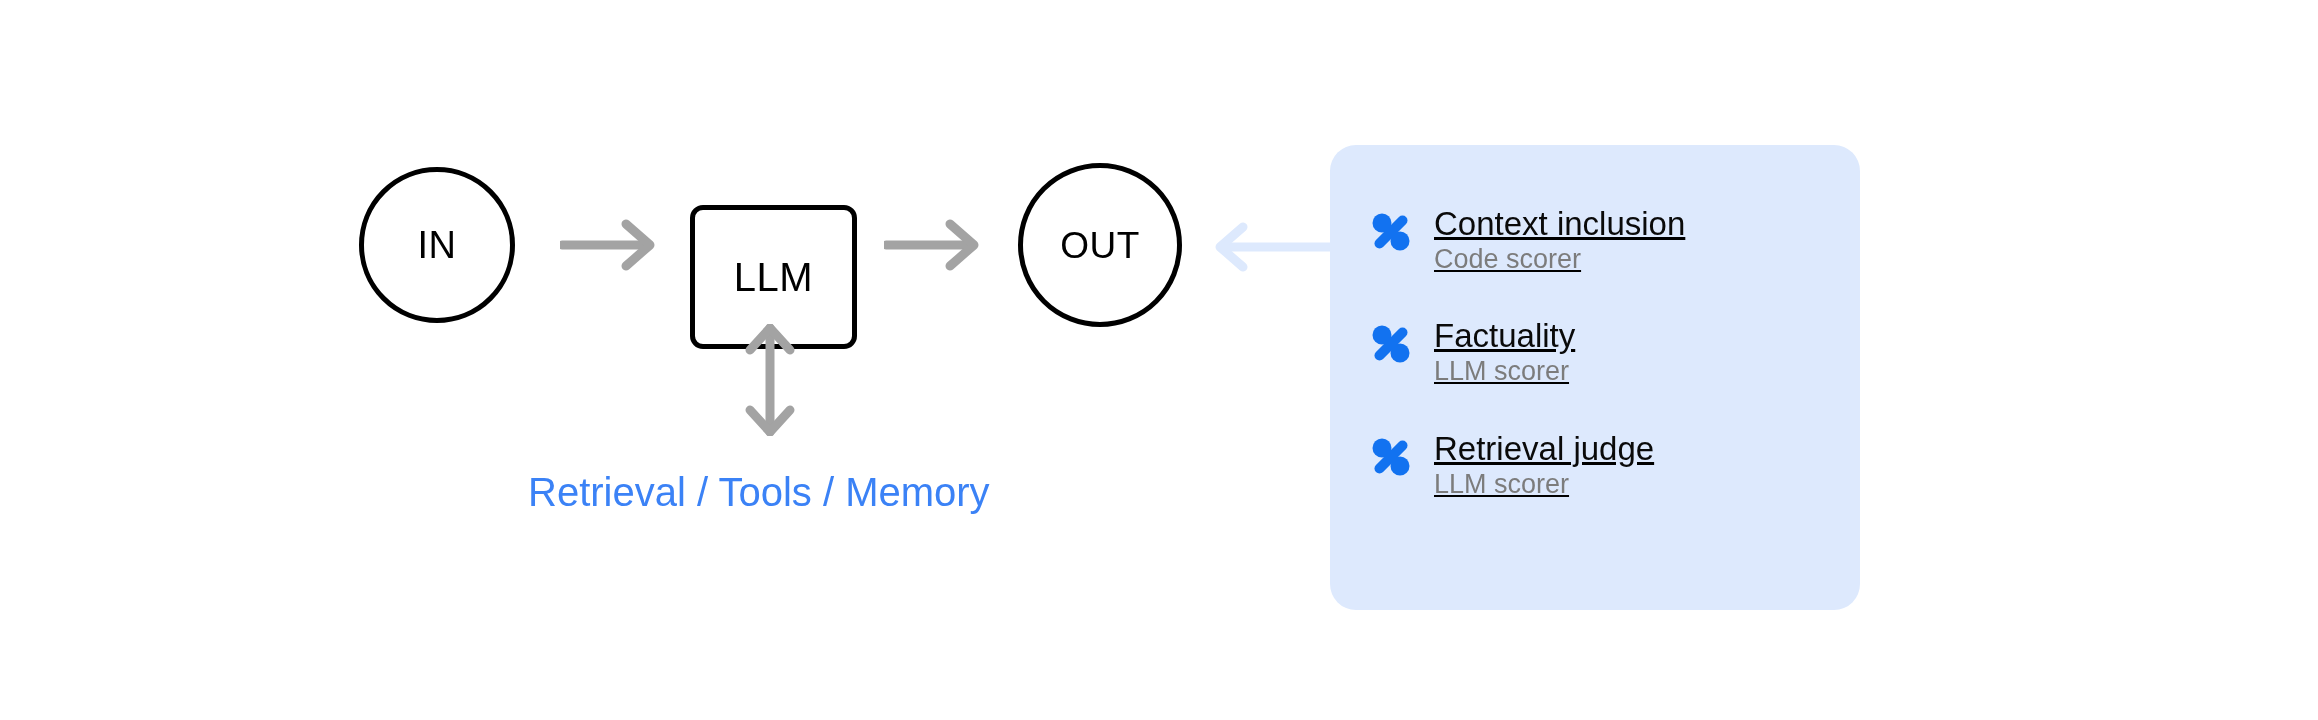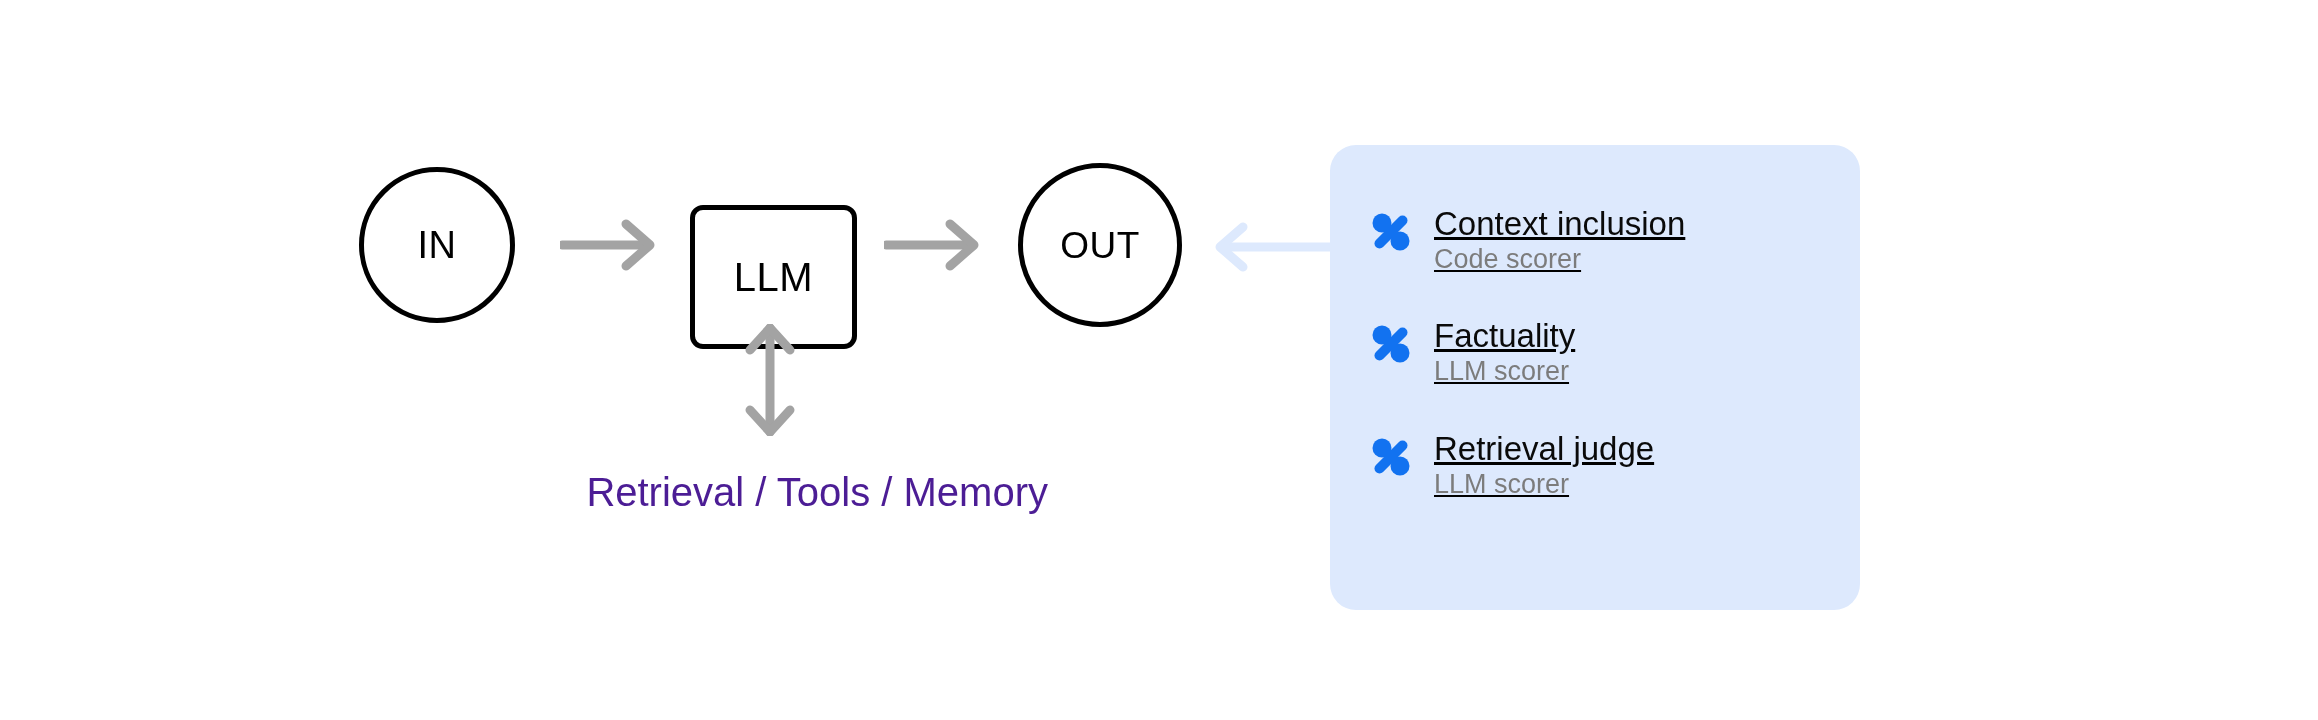--- a/index.html
+++ b/index.html
@@ -83,23 +83,23 @@
   #arrow-llm-out  { left: 884px;  top: 218px; }
   #arrow-tools    { left: 738px;  top: 324px; }
   #arrow-scorers  { left: 1215px; top: 222px; }
 
   
   #tools-caption {
     position: absolute;
     left: 528px;
     top: 468px;
     width: 520px;
-    text-align: right;
+    text-align: left;
     font-size: 40px;
-    color: #4c1d95;
+    color: #3b82f6;
     line-height: 1.2;
     white-space: nowrap;
   }
 
   
   #scorer-panel {
     position: absolute;
     left: 1330px;
     top: 145px;
     width: 530px;

